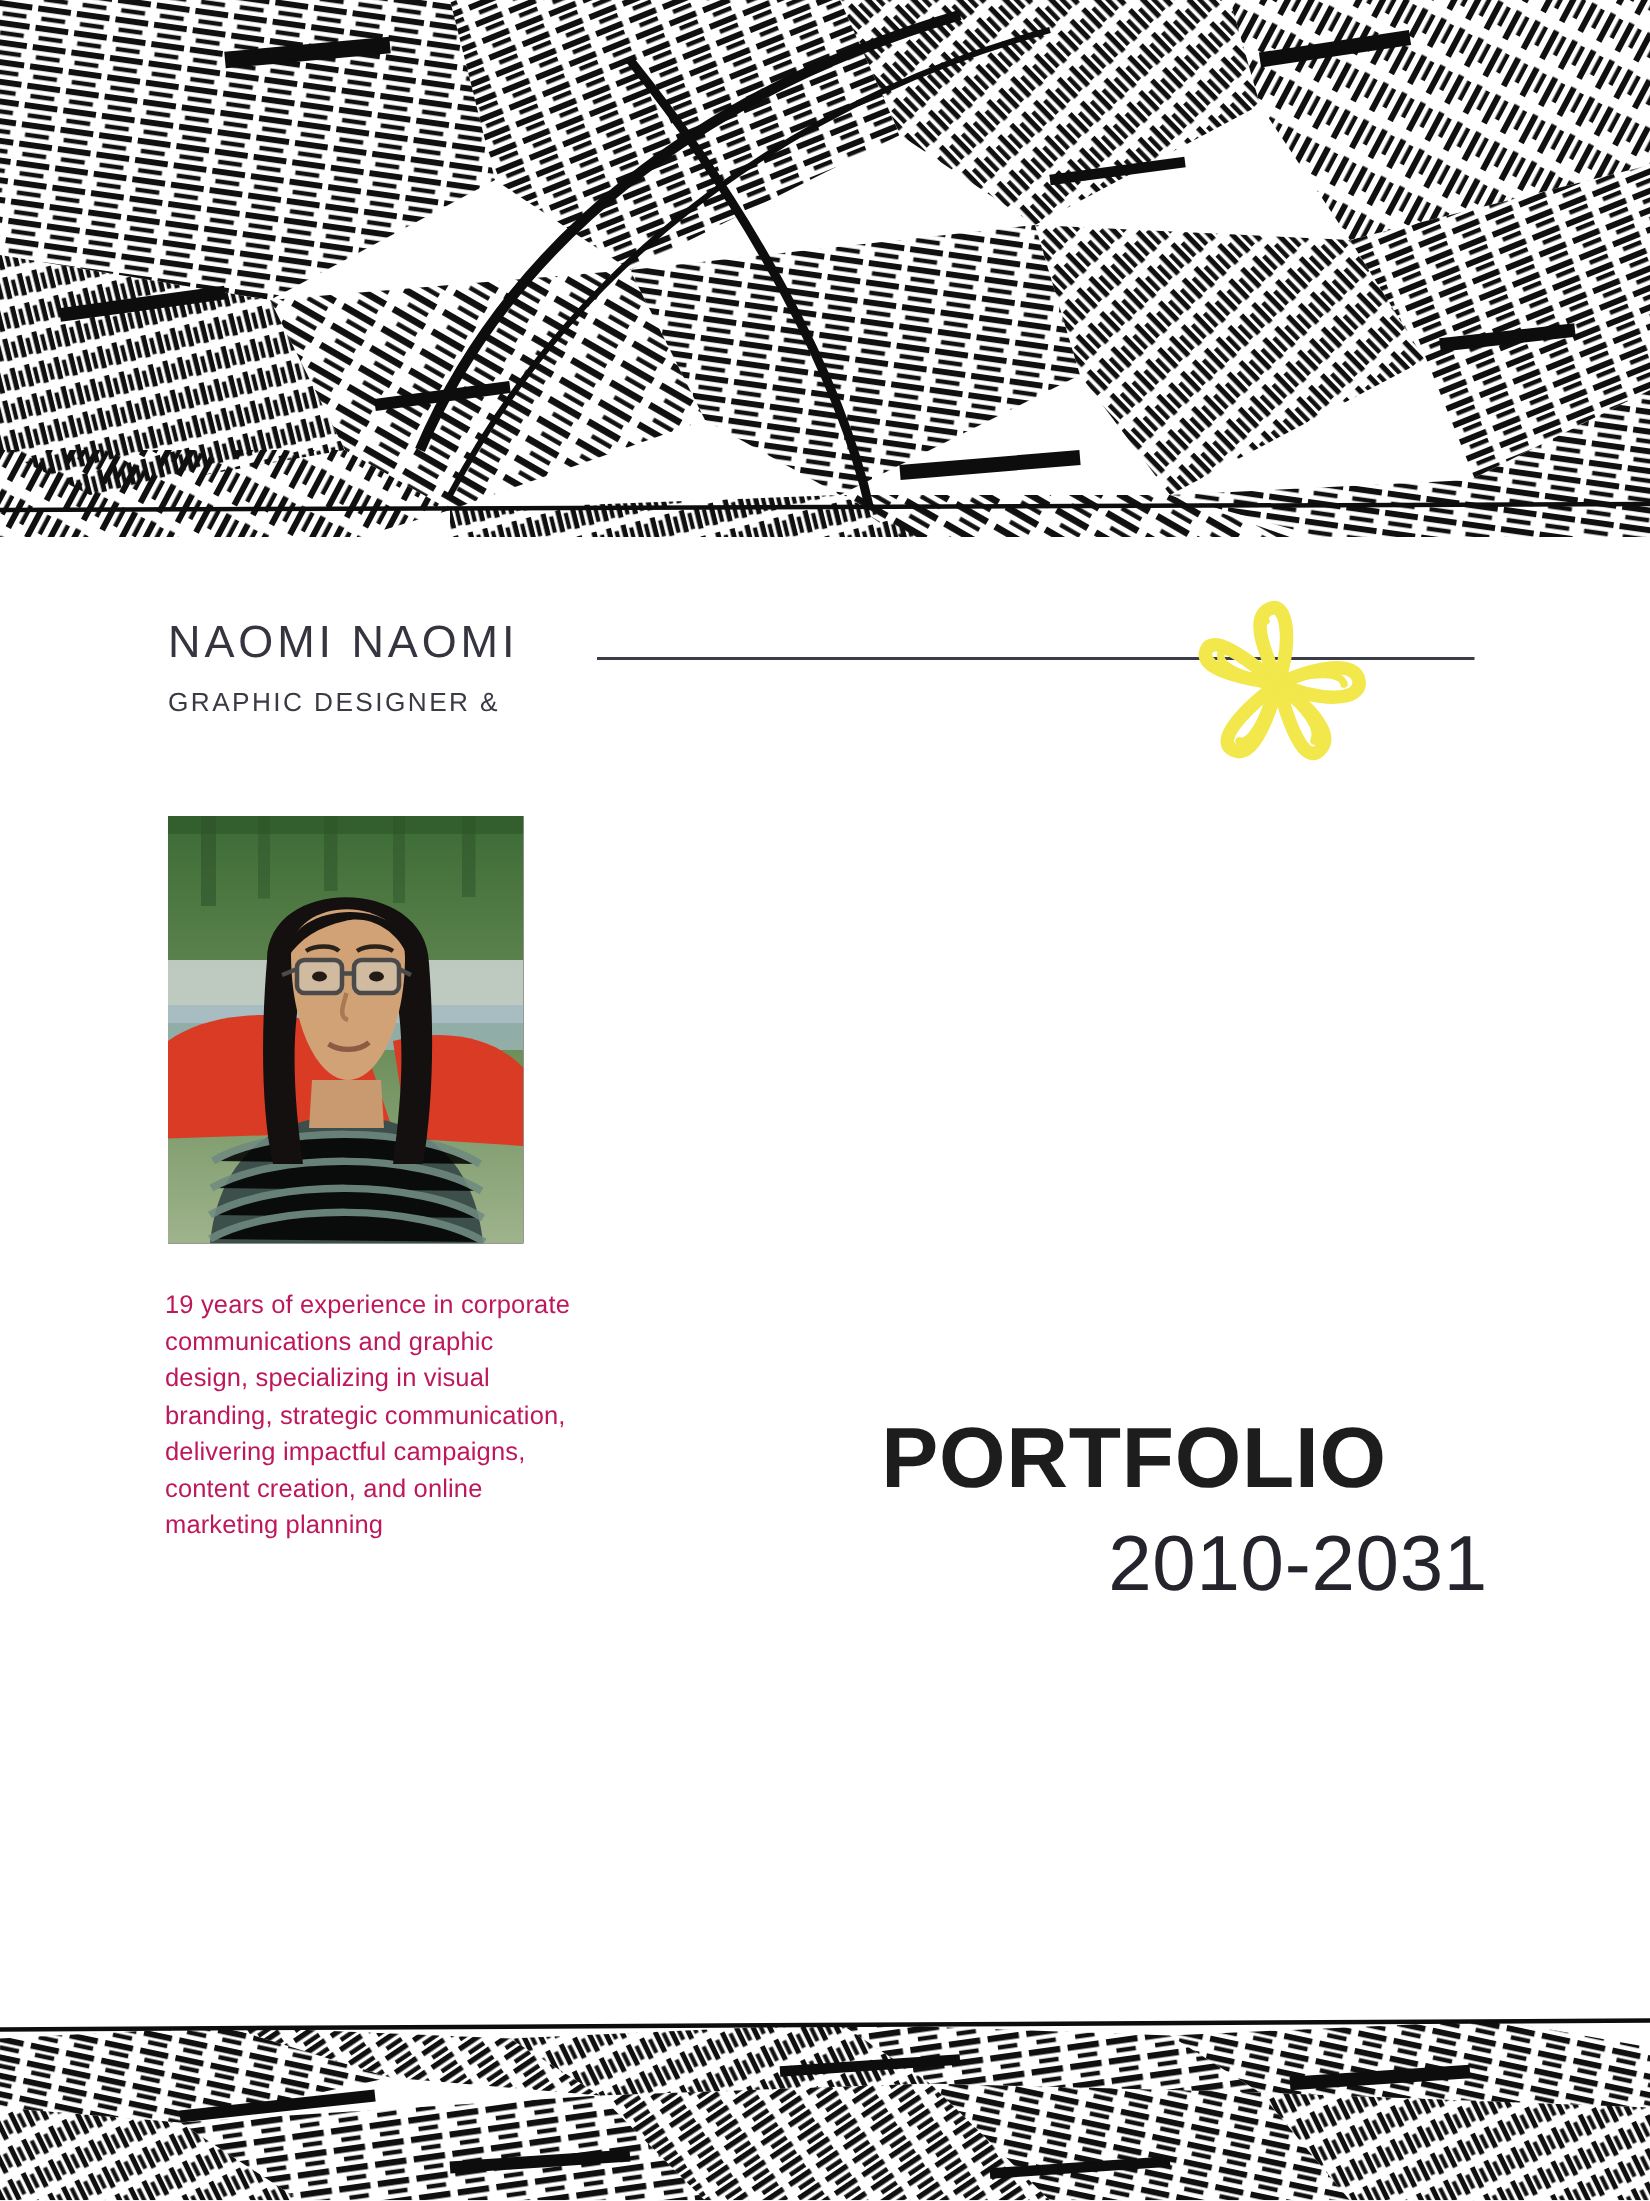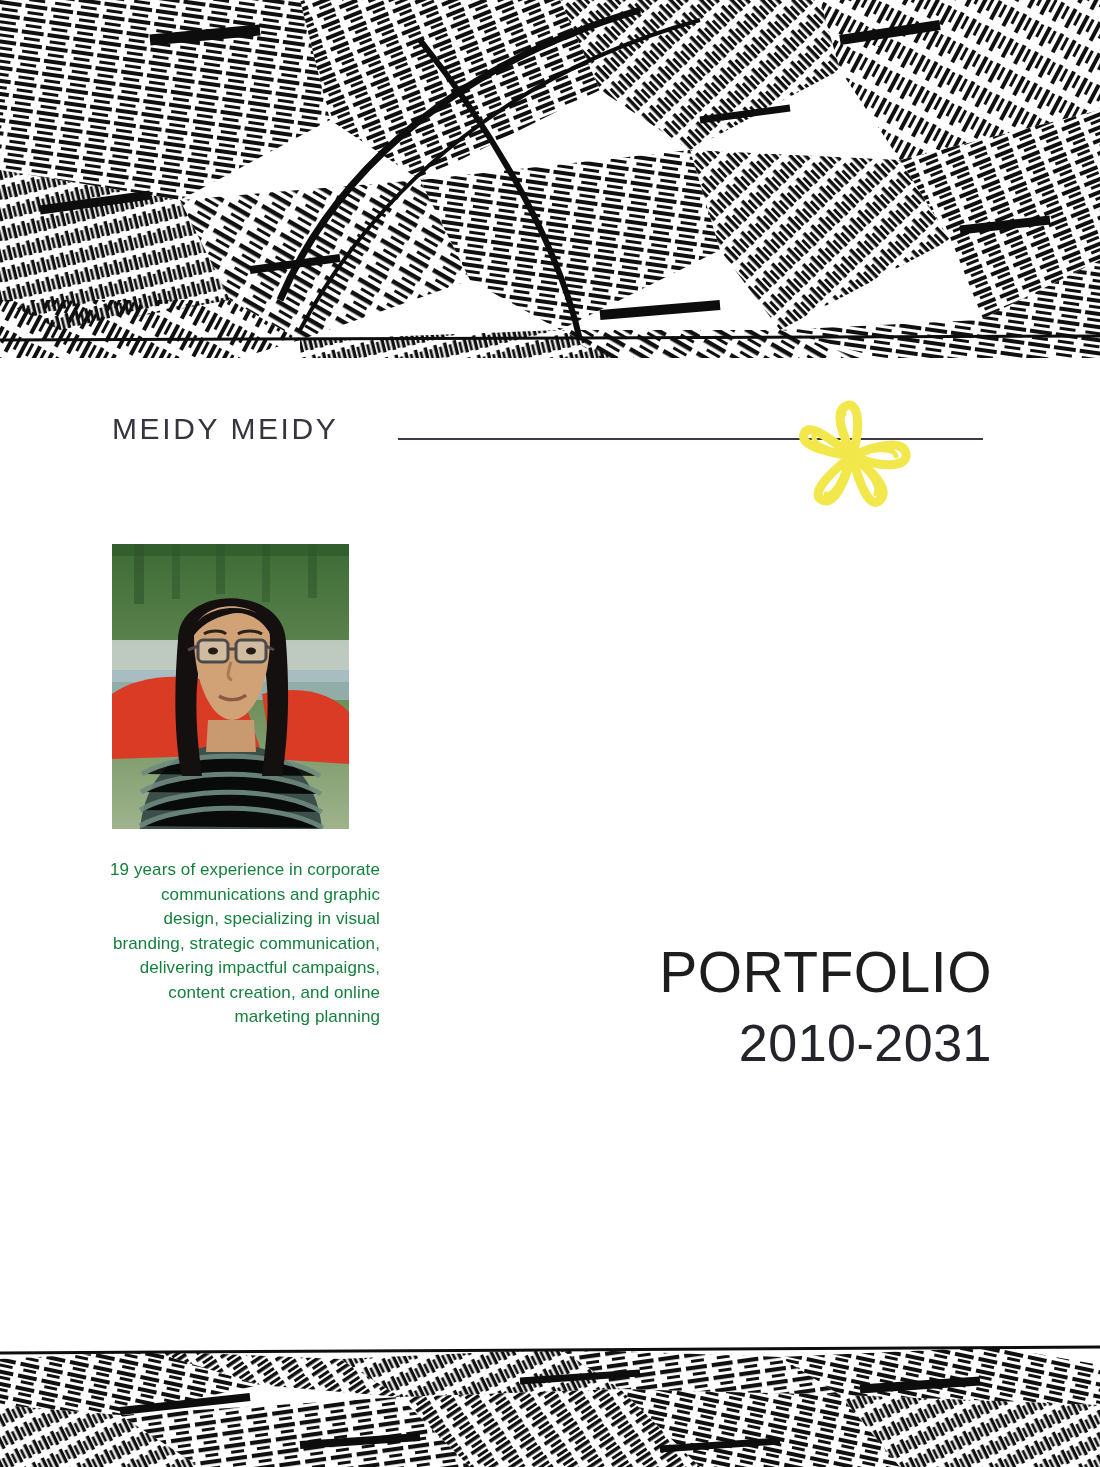--- a/index.html
+++ b/index.html
@@ -82,34 +82,33 @@
   .portrait svg { display: block; }
 
   
   .bio {
     position: absolute;
     left: 110px;
     top: 858px;
     width: 270px;
     font-size: 17px;
     line-height: 24.5px;
-    color: #15803d;
+    color: #be185d;
     letter-spacing: 0.1px;
-    text-align: right;
   }
 
   
   .portfolio-title {
     position: absolute;
     left: 520px;
     top: 944px;
     width: 472px;
-    text-align: right;
+    text-align: center;
     font-size: 57px;
-    font-weight: 400;
+    font-weight: 700;
     letter-spacing: 0.5px;
     color: #1d1d1d;
     line-height: 1;
   }
   .portfolio-years {
     position: absolute;
     left: 520px;
     top: 1012px;
     width: 472px;
     text-align: right;
@@ -176,22 +175,23 @@
     <path d="M840 40 L940 25" stroke="#0d0d0d" stroke-width="10" fill="none"></path>
     <path d="M960 230 L1050 220" stroke="#0d0d0d" stroke-width="9" fill="none"></path>
     <path d="M600 315 L720 305" stroke="#0d0d0d" stroke-width="10" fill="none"></path>
     <path d="M250 270 L340 258" stroke="#0d0d0d" stroke-width="8" fill="none"></path>
     <path d="M700 120 L790 108" stroke="#0d0d0d" stroke-width="7" fill="none"></path>
     <path d="M0 340 L1100 336" stroke="#0d0d0d" stroke-width="3" fill="none"></path>
   </svg>
 </div>
 
 <div class="name-block">
-  <div class="name">MEIDY MEIDY</div>
+  <div class="name">NAOMI NAOMI</div>
   <div class="role">
+    <div>GRAPHIC DESIGNER &amp;</div>
   </div>
 </div>
 
 <div class="rule"></div>
 
 <div class="flower">
   <svg width="140" height="124" viewBox="0 0 140 124" xmlns="http://www.w3.org/2000/svg">
     <g fill="none" stroke="#f2e74b" stroke-width="9" stroke-linecap="round" stroke-linejoin="round">
       <path d="M70 62 C60 38 52 18 64 12 C76 6 80 32 70 62 Z"></path>
       <path d="M70 62 C96 50 122 46 124 60 C126 74 98 74 70 62 Z"></path>

